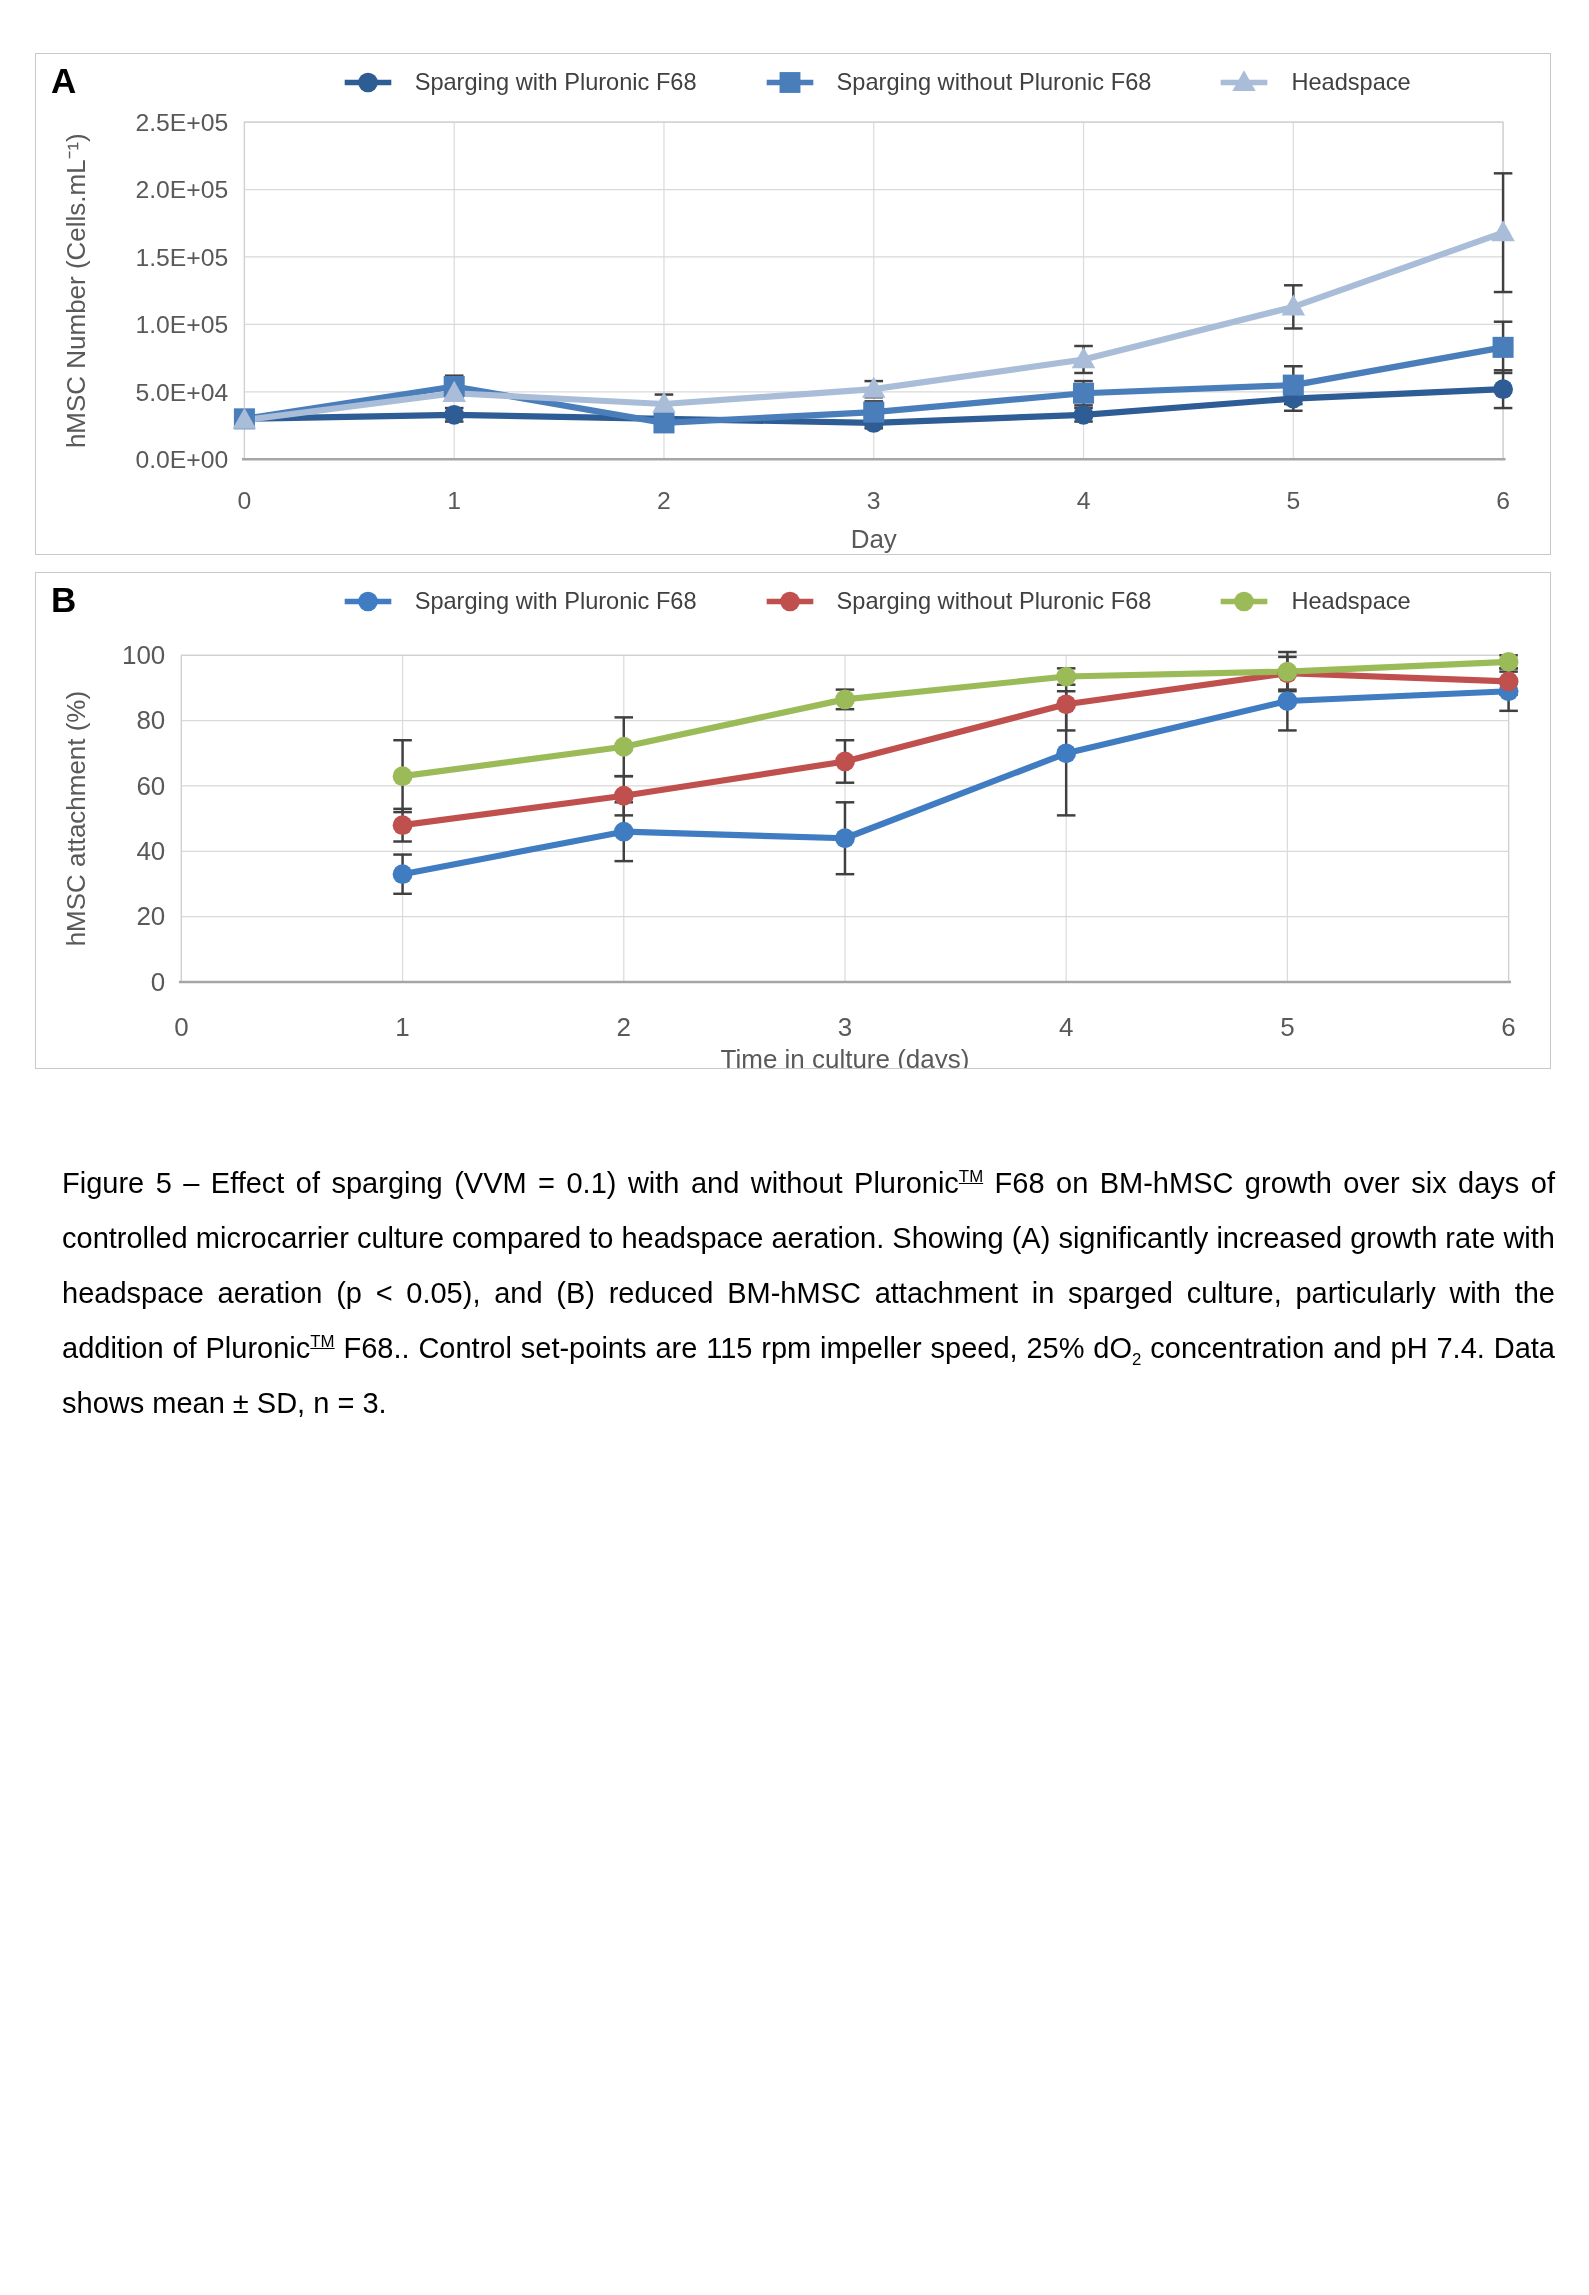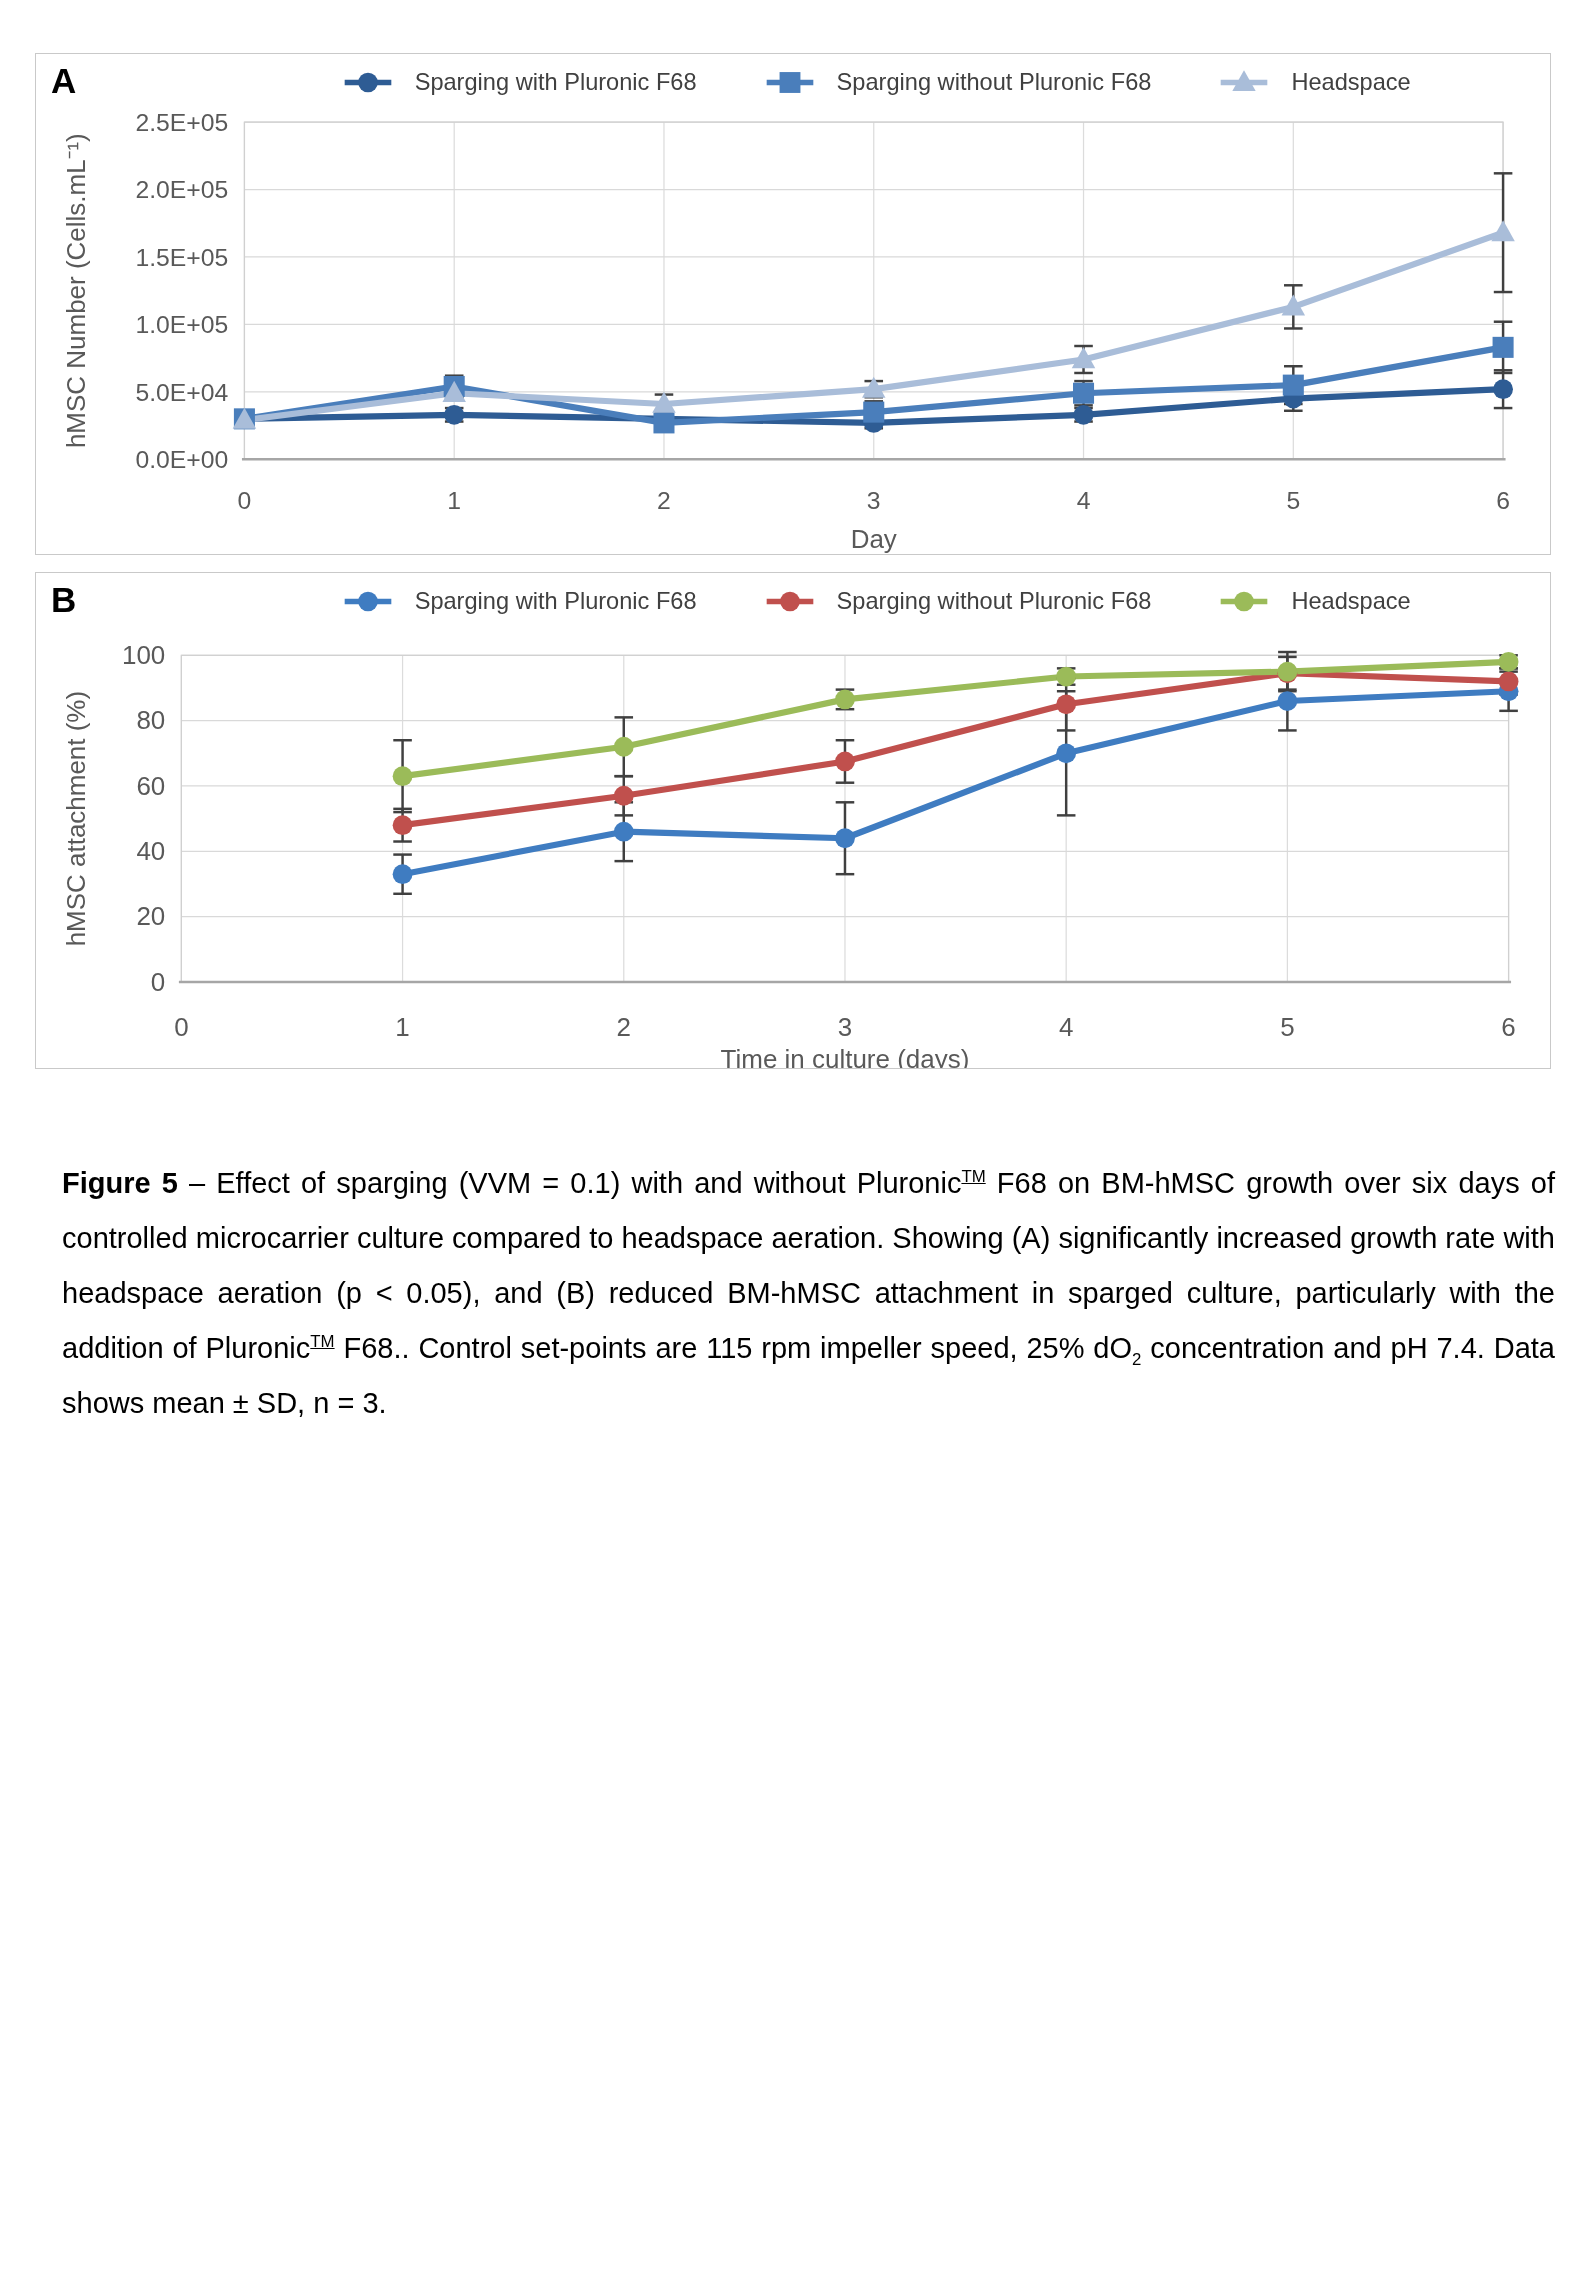--- a/index.html
+++ b/index.html
@@ -12,21 +12,21 @@
   .panel-label{position:absolute;top:7.4px;left:15px;font-size:35px;font-weight:bold;
                color:#000;z-index:3;}
   .legend{position:absolute;top:15px;left:186px;right:18.6px;display:flex;
           justify-content:center;align-items:center;gap:68px;z-index:2;}
   .legend-item{display:flex;align-items:center;gap:22px;}
   .legend-label{font-size:23.6px;color:#404040;white-space:nowrap;}
   .lmark{width:50px;height:27px;display:inline-block;}
   .chart-svg{position:absolute;left:0;top:0;width:100%;height:100%;z-index:1;}
   .caption{position:absolute;left:62px;top:1156px;width:1493px;margin:0;
            font-size:29px;line-height:55px;color:#000;text-align:justify;}
-  .caption .fig-label{font-weight:bold;}
+  .caption .fig-label{font-weight:normal;}
   .caption sup{font-size:58%;line-height:0;vertical-align:super;text-decoration:underline;}
   .caption sub{font-size:58%;line-height:0;vertical-align:sub;}
 </style>
 </head>
 <body>
 
 <div class="page">
 
   <section class="panel" id="panelA">
     <div class="panel-label">A</div>

